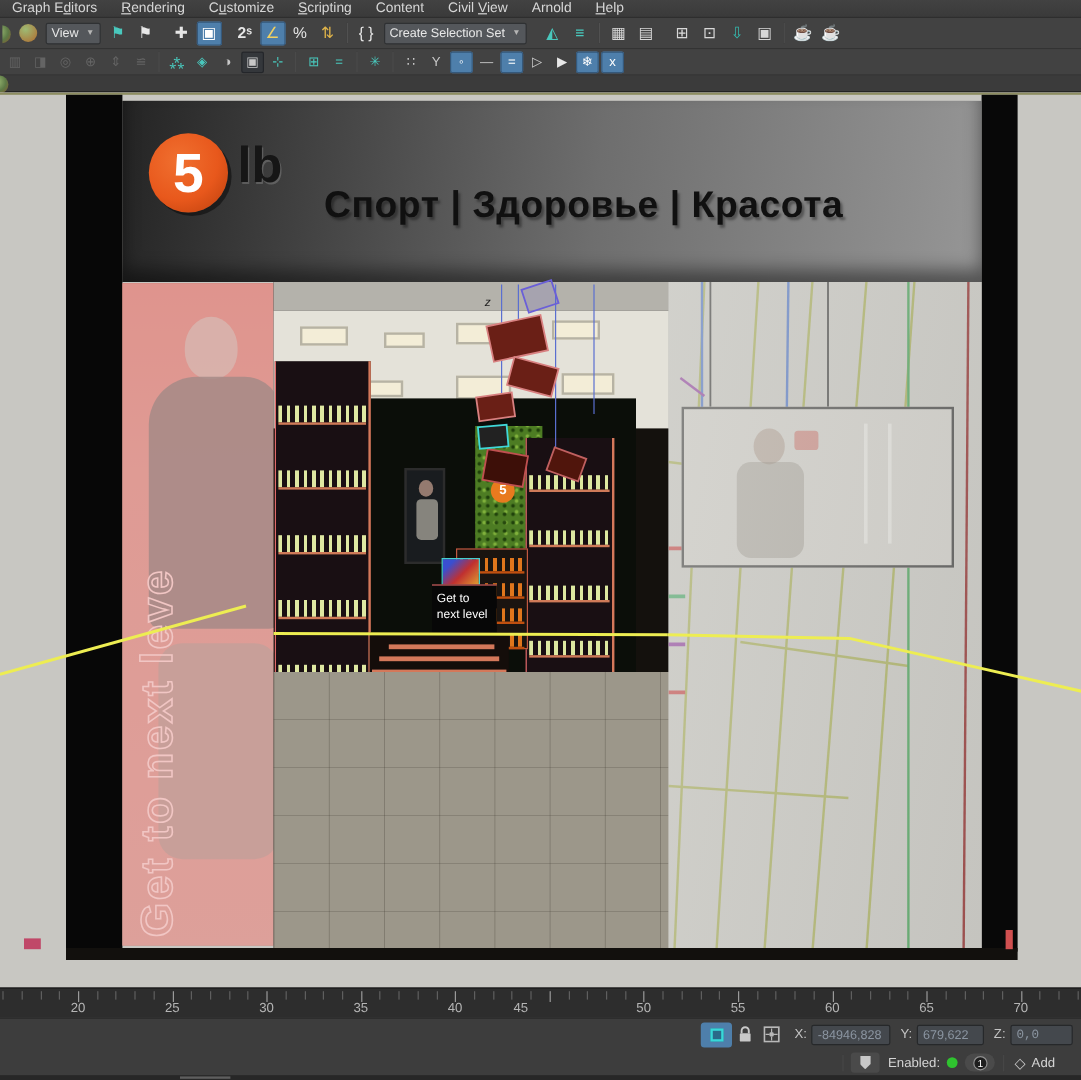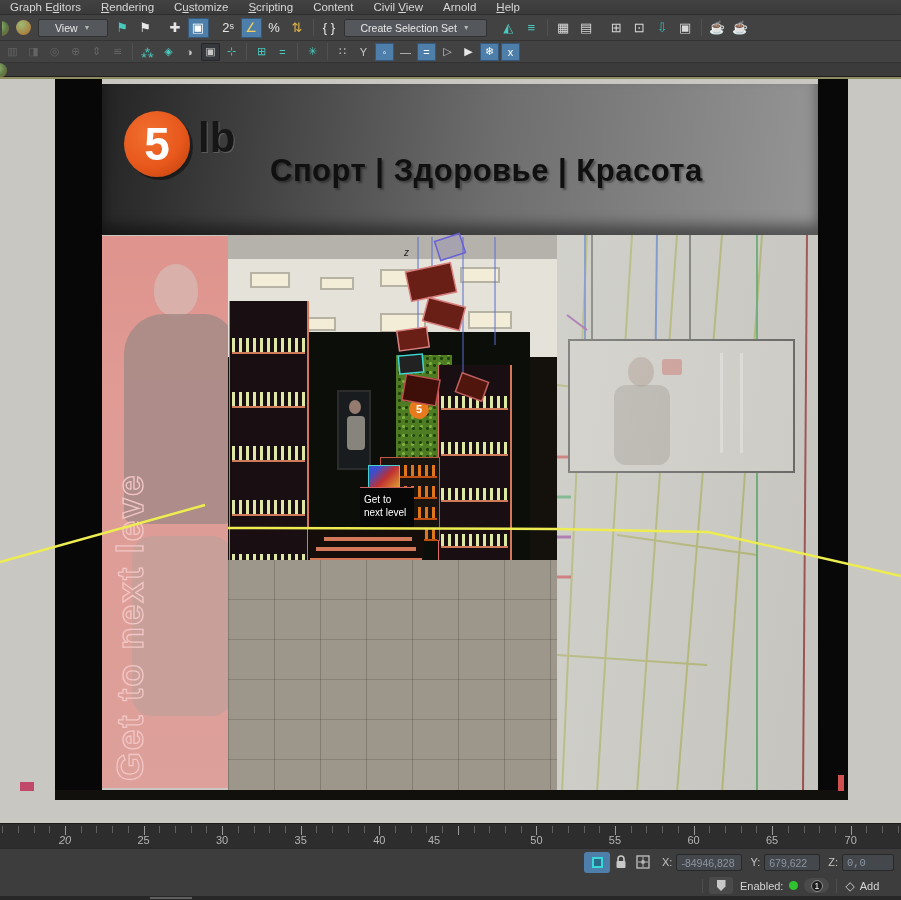--- a/index.html
+++ b/index.html
@@ -26,21 +26,21 @@
     color:#ddd;cursor:pointer;flex:none;}
   .tb2 .icon{width:19px;height:18px;font-size:11px;}
   .icon.active{background:#4e7fab;box-shadow:inset 0 0 0 1px #35587a;}
   .icon.pressed{background:#34373b;box-shadow:inset 0 0 0 1px #24262a;}
   .icon.dim{color:#646464;}
   .sep{width:1px;height:17px;background:#2d2d2d;border-right:1px solid #515151;
        margin:0 4px;flex:none;}
   .gap{width:7px;flex:none;}
   .dd{display:inline-flex;align-items:center;height:18px;margin:0 3px;
     background:#54575b;border:1px solid #2f3133;border-radius:2px;
-    padding:0 16px;color:#e8e8e8;font-size:10.5px;cursor:pointer;flex:none;}
+    padding:0 4px;color:#e8e8e8;font-size:10.5px;cursor:pointer;flex:none;}
   .dd .car{margin-left:6px;font-size:7px;color:#b5b5b5;}
   .disc{width:15px;height:15px;border-radius:50%;margin:0 4px;flex:none;cursor:pointer;}
   .partial{width:10px;overflow:hidden;position:relative;flex:none;height:20px;}
   .partial i{position:absolute;left:-8px;top:3px;width:15px;height:15px;
     border-radius:50%;background:radial-gradient(circle at 35% 35%,#9dbb74,#5d7a46 55%,#8a5a2e);}
 
   
   .viewport{position:absolute;left:0;top:77px;width:901px;height:746px;
     background:#c8c7c2;overflow:hidden;cursor:crosshair;}
   .abs{position:absolute;}
@@ -197,21 +197,21 @@
       <div class="dd">
         <span>View</span>
         <span class="car">▼</span>
       </div>
       <span class="icon" style="color: rgb(73, 200, 189);">⚑</span>
       <span class="icon" style="color: rgb(232, 232, 232);">⚑</span>
       <span class="gap"></span>
       <span class="icon" style="color: rgb(230, 230, 230);">✚</span>
       <span class="icon active" style="color: rgb(255, 255, 255);">▣</span>
       <span class="gap"></span>
-      <span class="icon" style="color: rgb(230, 230, 230);">2ˢ</span>
+      <span class="icon" style="color: rgb(230, 230, 230); font-weight: bold;">2ˢ</span>
       <span class="icon active" style="color: rgb(240, 208, 96);">∠</span>
       <span class="icon" style="color: rgb(230, 230, 230);">%</span>
       <span class="icon" style="color: rgb(224, 180, 74);">⇅</span>
       <span class="sep"></span>
       <span class="icon" style="color: rgb(230, 230, 230);">{ }</span>
       <div class="dd">
         <span>Create Selection Set</span>
         <span class="car">▼</span>
       </div>
       <span class="gap"></span>
@@ -483,21 +483,21 @@
       <span class="tick" style="left: 756.472px; height: 7px; background: rgb(95, 95, 95);"></span>
       <span class="tick" style="left: 772.186px; height: 9px; background: rgb(154, 154, 154);"></span>
       <span class="tick" style="left: 787.9px; height: 7px; background: rgb(95, 95, 95);"></span>
       <span class="tick" style="left: 803.614px; height: 7px; background: rgb(95, 95, 95);"></span>
       <span class="tick" style="left: 819.328px; height: 7px; background: rgb(95, 95, 95);"></span>
       <span class="tick" style="left: 835.042px; height: 7px; background: rgb(95, 95, 95);"></span>
       <span class="tick" style="left: 850.756px; height: 9px; background: rgb(154, 154, 154);"></span>
       <span class="tick" style="left: 866.47px; height: 7px; background: rgb(95, 95, 95);"></span>
       <span class="tick" style="left: 882.184px; height: 7px; background: rgb(95, 95, 95);"></span>
       <span class="tick" style="left: 897.898px; height: 7px; background: rgb(95, 95, 95);"></span>
-      <span class="tlab" style="left: 65px; font-style: italic;">20</span>
+      <span class="tlab" style="left: 65px;">20</span>
       <span class="tlab" style="left: 143.57px;">25</span>
       <span class="tlab" style="left: 222.14px;">30</span>
       <span class="tlab" style="left: 300.71px;">35</span>
       <span class="tlab" style="left: 379.28px;">40</span>
       <span class="tlab" style="left: 434px;">45</span>
       <span class="tlab" style="left: 536.42px;">50</span>
       <span class="tlab" style="left: 614.99px;">55</span>
       <span class="tlab" style="left: 693.56px;">60</span>
       <span class="tlab" style="left: 772.13px;">65</span>
       <span class="tlab" style="left: 850.7px;">70</span>

